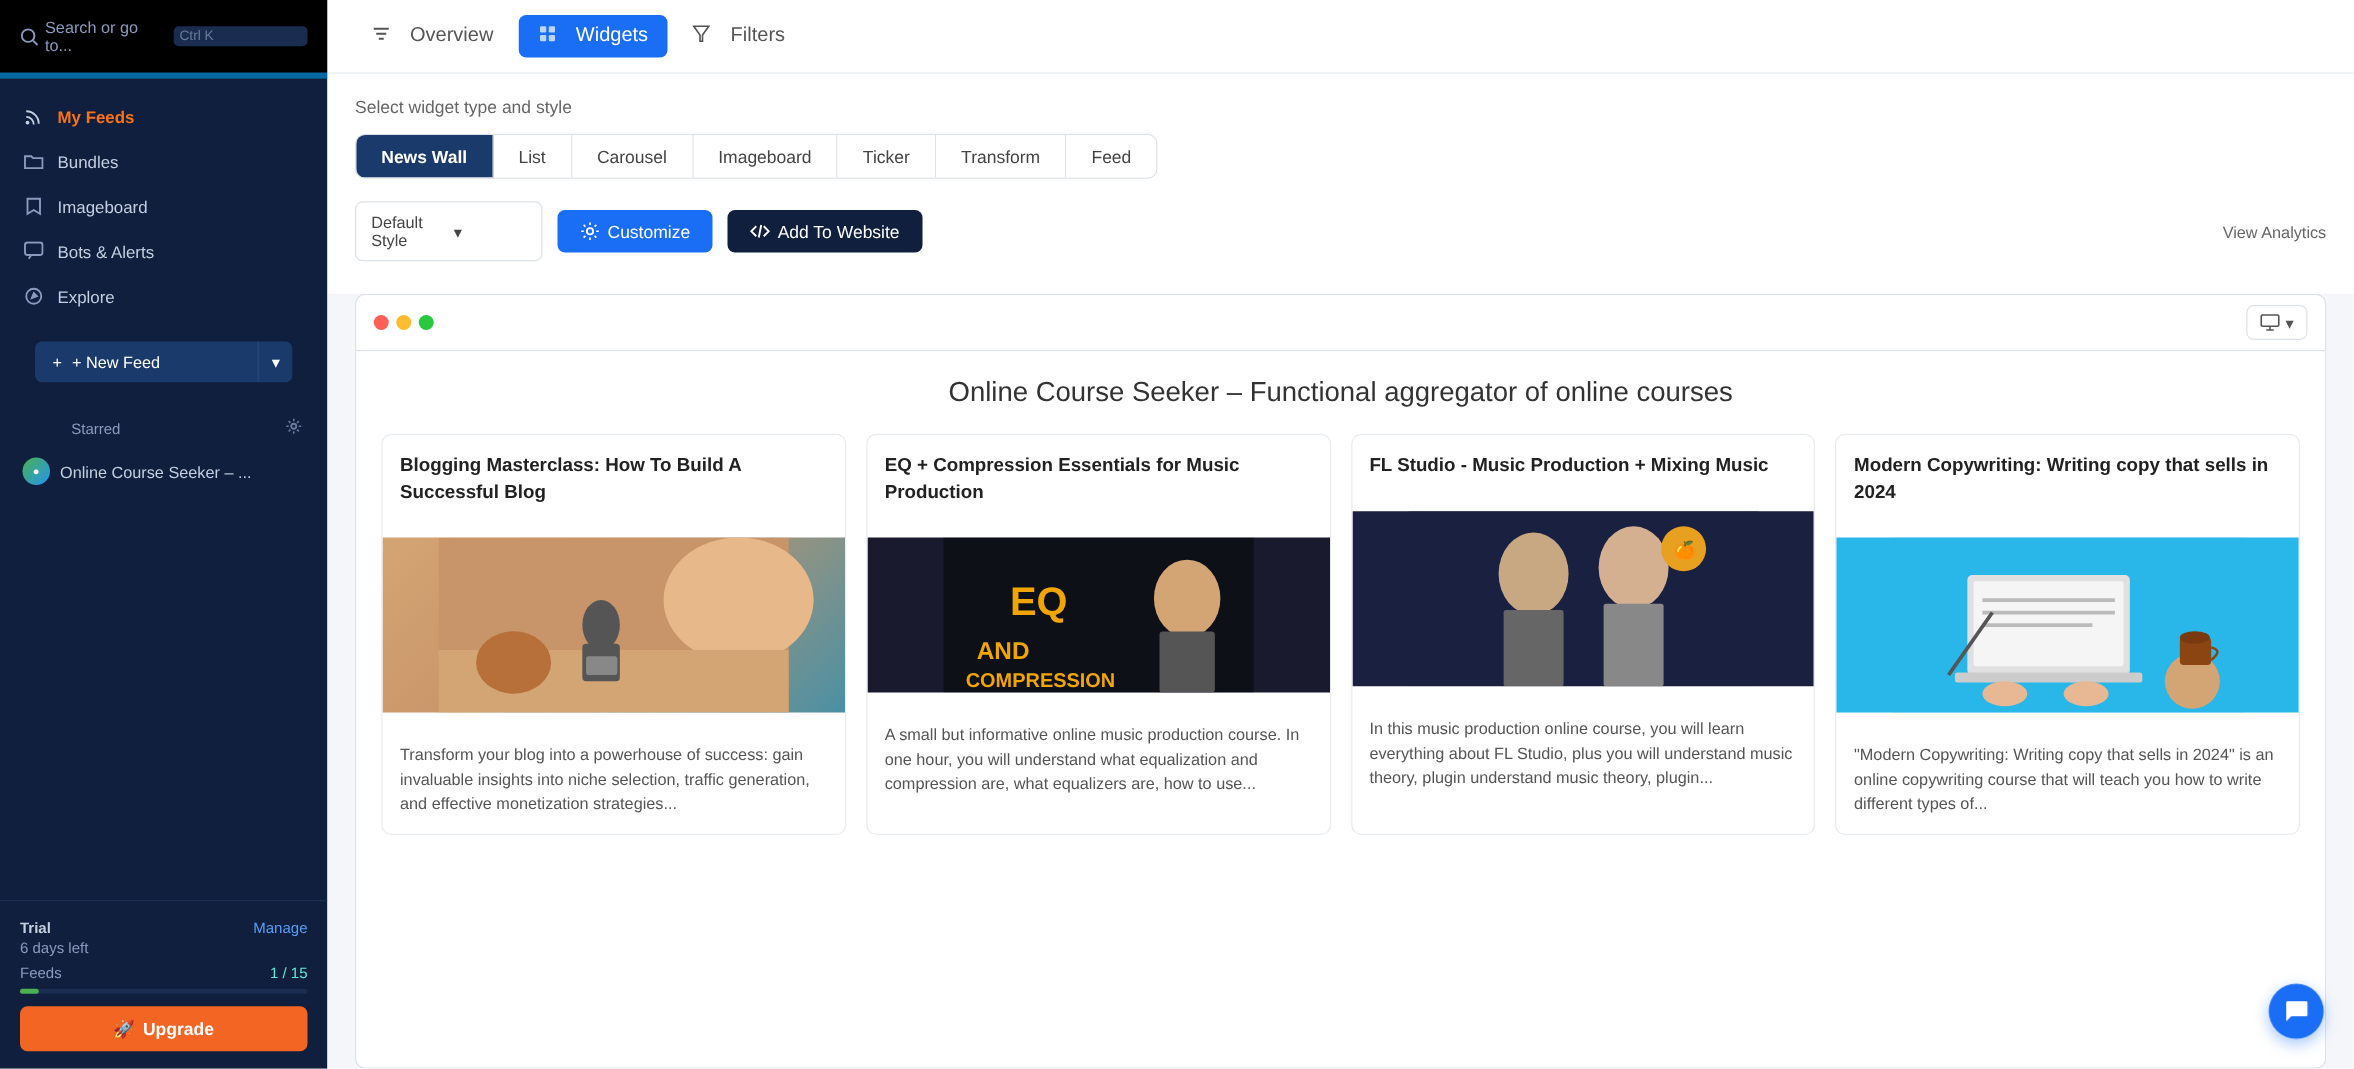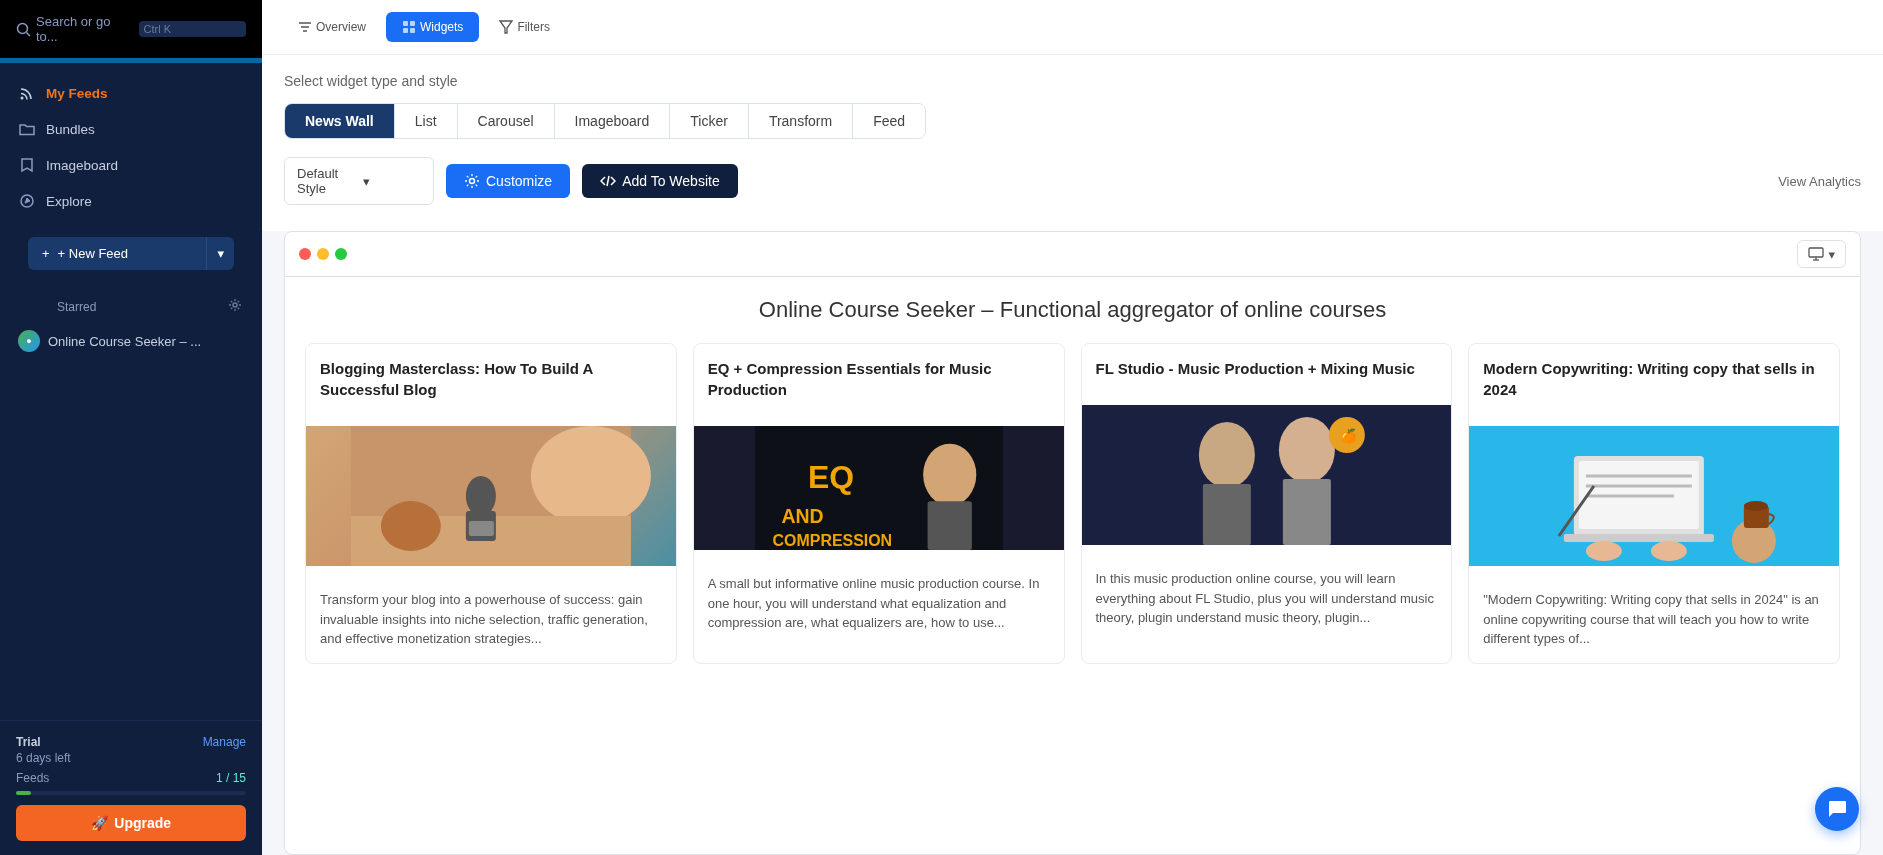--- a/index.html
+++ b/index.html
@@ -187,27 +187,27 @@
     .top-nav {
       display: flex;
       align-items: center;
       gap: 4px;
       padding: 12px 20px;
       border-bottom: 1px solid #e8ecf0;
       background: #fff;
     }
     .top-nav-btn {
       display: flex;
-      align-items: flex-end;
-      gap: 4px;
+      align-items: flex-start;
+      gap: 16px;
       padding: 8px 16px;
       border-radius: 6px;
       border: none;
       background: none;
-      font-size: 12px;
+      font-size: 16px;
       cursor: pointer;
       color: #555;
       font-family: inherit;
     }
     .top-nav-btn.active {
       background: #1a6ef5;
       color: #fff;
     }
 
     
@@ -447,20 +447,29 @@
       </span>
       <span>Bundles</span>
     </div>
     <div class="nav-item">
       <span class="nav-icon">
         <svg width="16" height="16" viewBox="0 0 16 16" fill="none">
           <path d="M3 2h10v12l-5-3-5 3V2z" stroke="#8a9bbf" stroke-width="1.5" fill="none"></path>
         </svg>
       </span>
       <span>Imageboard</span>
+    </div>
+    <div class="nav-item">
+      <span class="nav-icon">
+        <svg width="16" height="16" viewBox="0 0 16 16" fill="none">
+          <rect x="1" y="1" width="14" height="10" rx="2" stroke="#8a9bbf" stroke-width="1.5" fill="none"></rect>
+          <path d="M4 14l2-3h6" stroke="#8a9bbf" stroke-width="1.5" fill="none"></path>
+        </svg>
+      </span>
+      <span>Bots &amp; Alerts</span>
     </div>
     <div class="nav-item">
       <span class="nav-icon">
         <svg width="16" height="16" viewBox="0 0 16 16" fill="none">
           <circle cx="8" cy="8" r="6" stroke="#8a9bbf" stroke-width="1.5" fill="none"></circle>
           <path d="M6 10l2-5 3 3-5 2z" stroke="#8a9bbf" stroke-width="1" fill="#8a9bbf"></path>
         </svg>
       </span>
       <span>Explore</span>
     </div>

